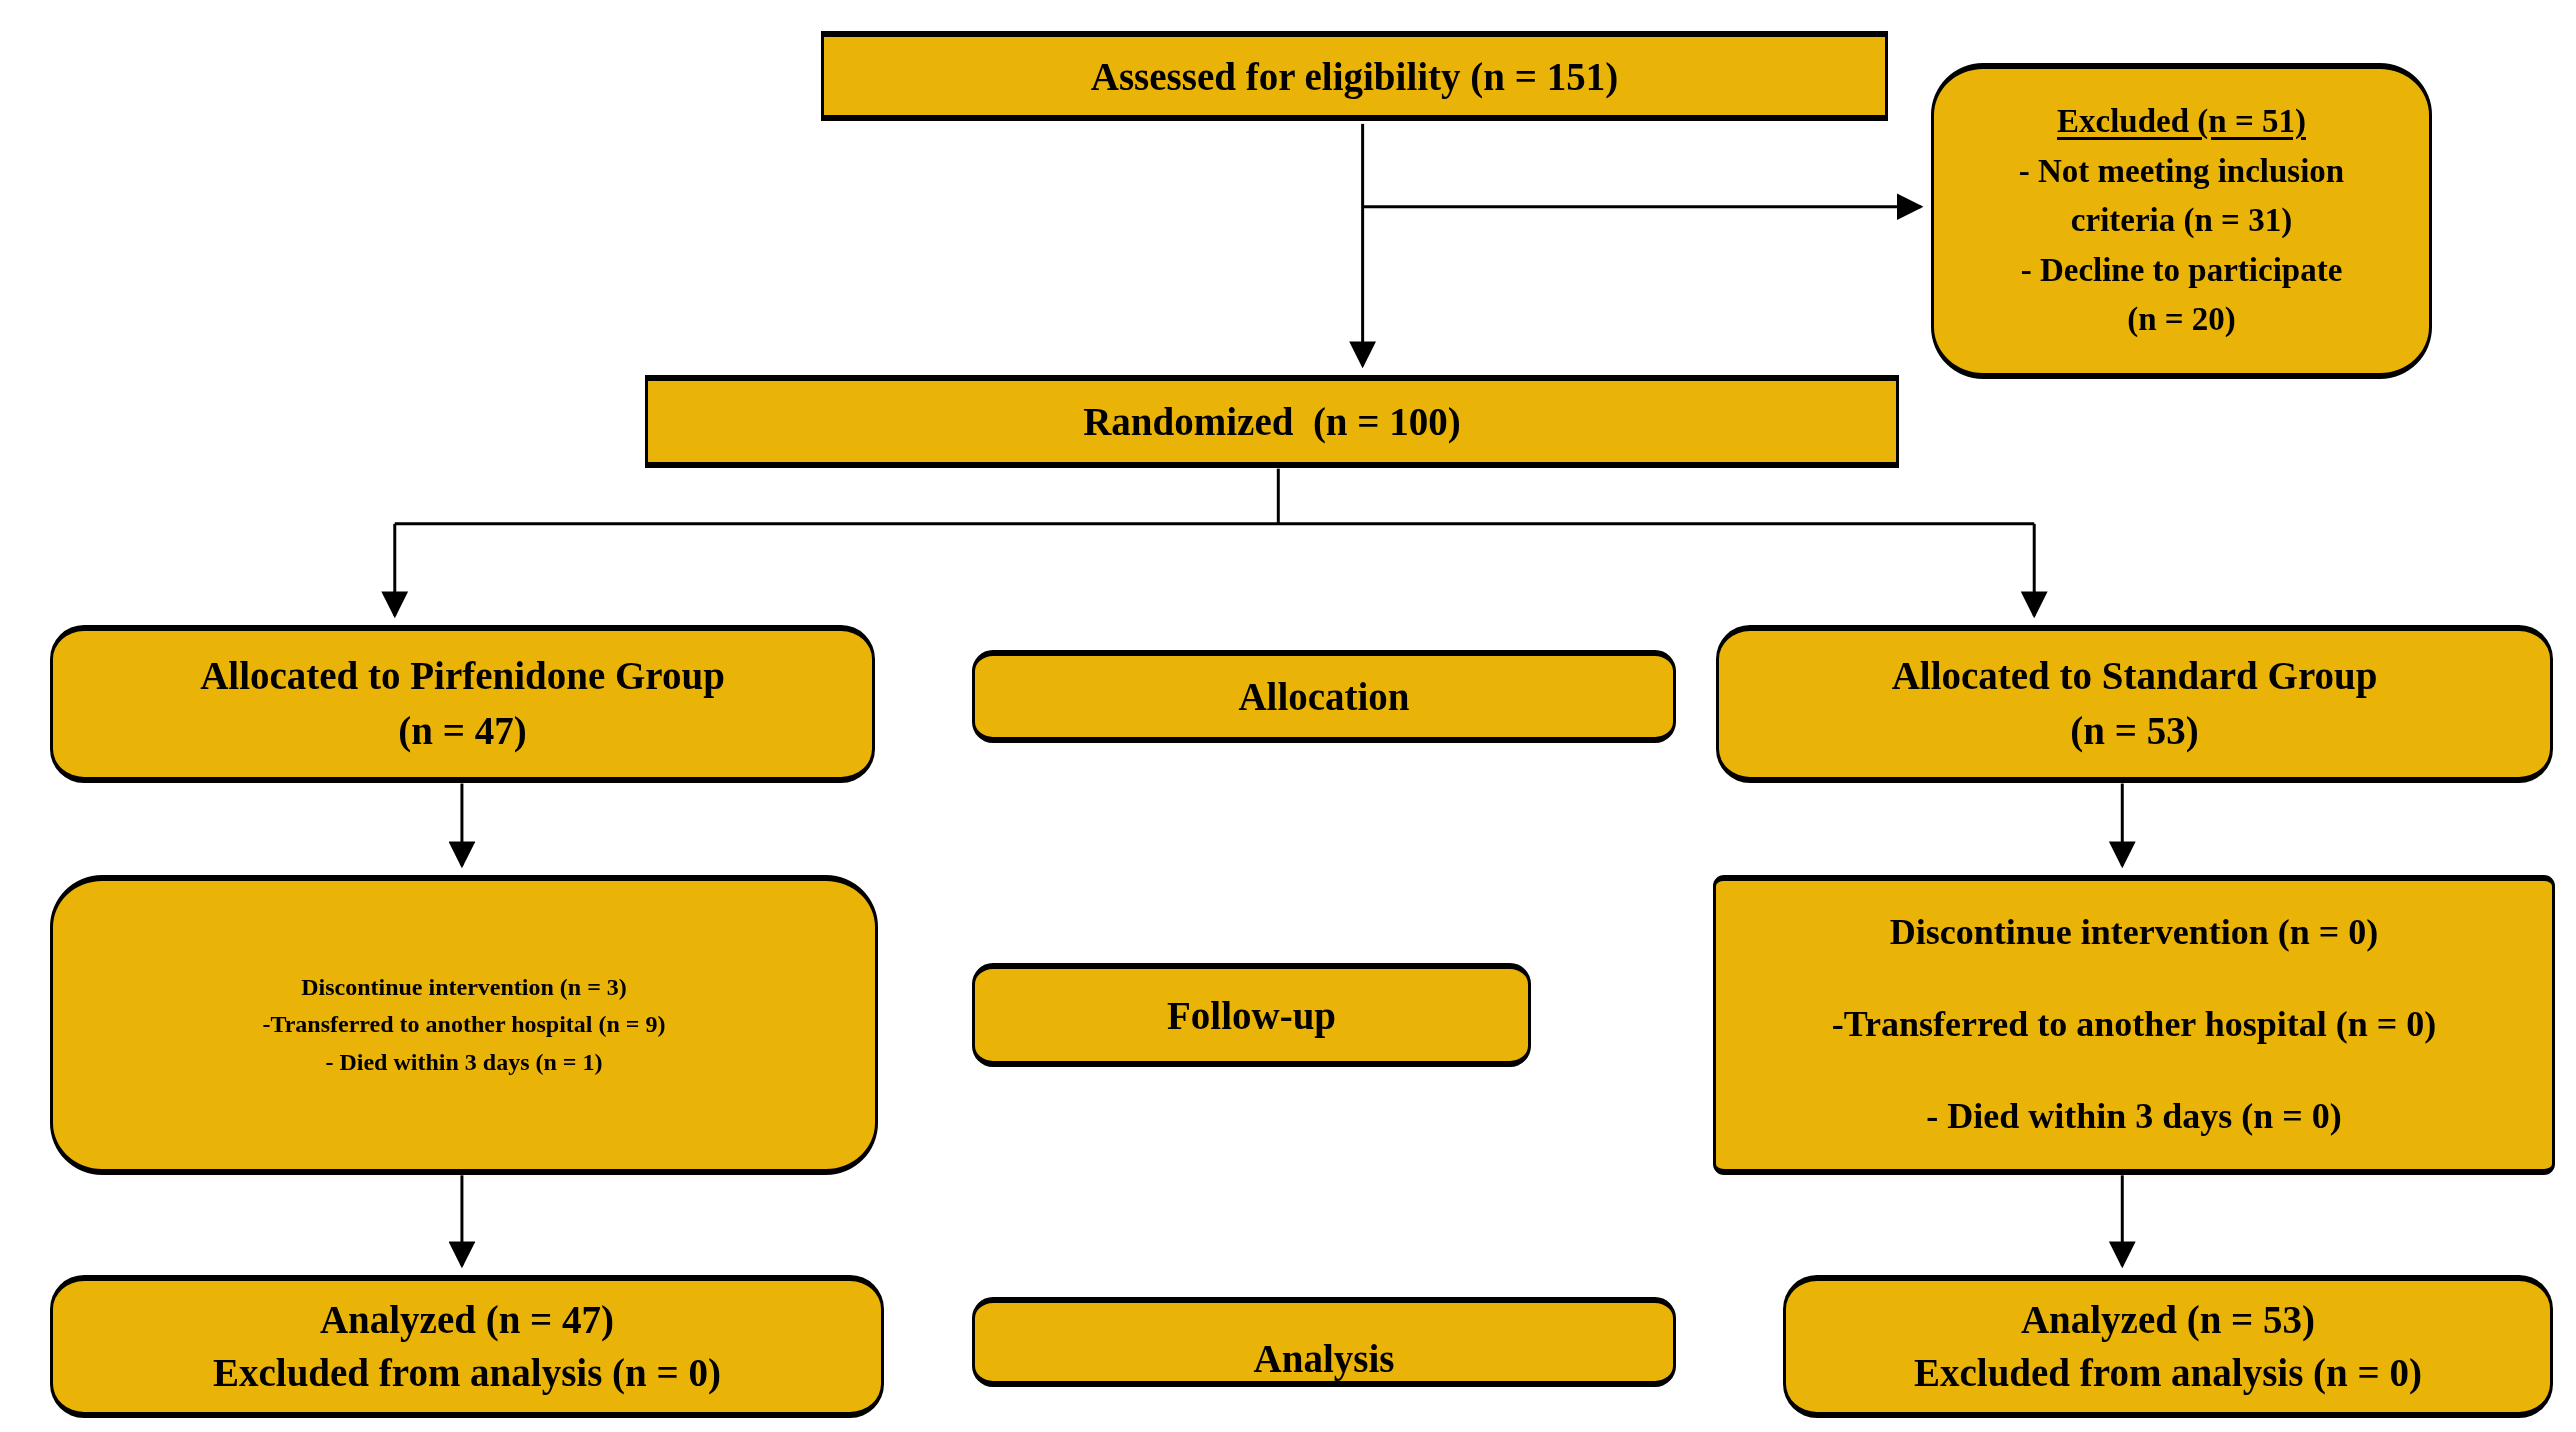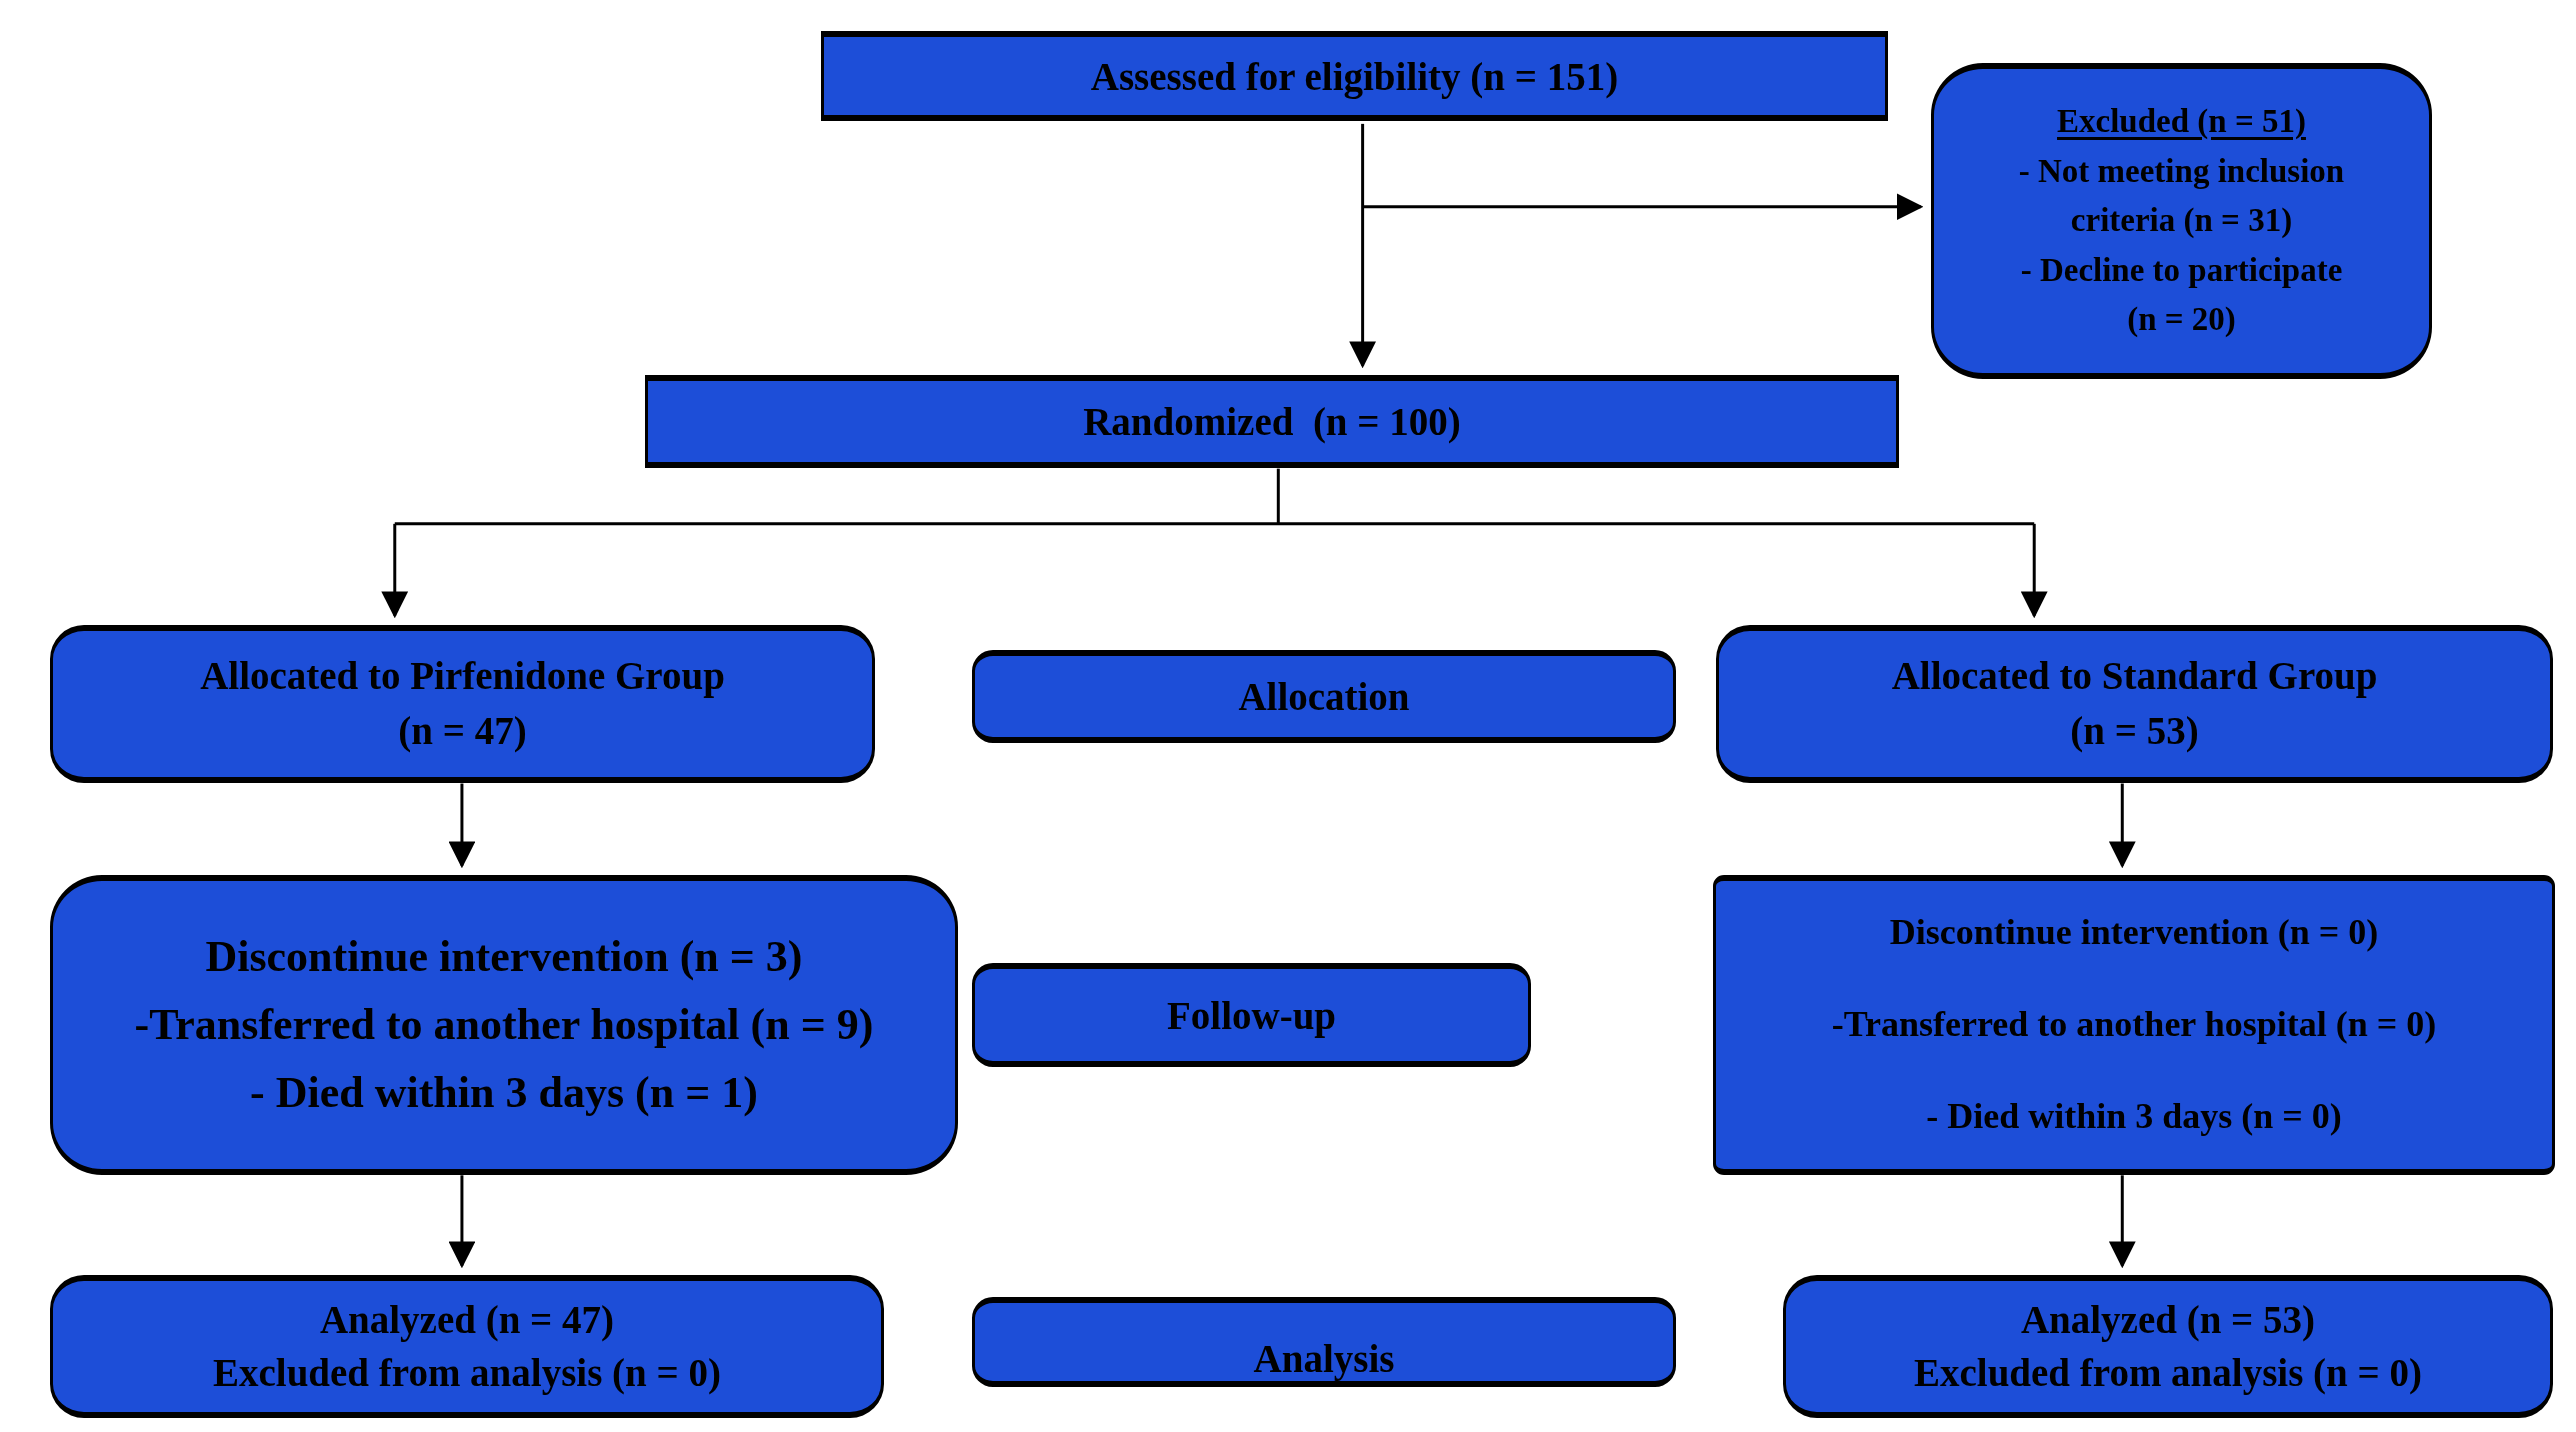--- a/index.html
+++ b/index.html
@@ -12,21 +12,21 @@
     width: 2576px;
     height: 1432px;
     background: #ffffff;
     font-family: "Liberation Serif", "DejaVu Serif", serif;
     font-weight: bold;
     color: #000000;
   }
   .box {
     position: absolute;
     box-sizing: border-box;
-    background: #1d4ed8;
+    background: #eab308;
     border-style: solid;
     border-color: #000000;
     display: flex;
     flex-direction: column;
     justify-content: center;
     align-items: center;
     text-align: center;
     z-index: 2;
   }
   .rect  { border-width: 6.7px 3.7px; }
@@ -35,21 +35,21 @@
 
   #assessed-box   { left:821px; top:31px;   width:1067px; height:90px; font-size:39px; }
   #excluded-box   { left:1931px; top:63px;   width:501px;  height:316px; border-radius:52px; font-size:33px; line-height:1.5; }
   #excluded-box .title { text-decoration: underline; text-underline-offset: 4.5px; }
   #randomized-box { left:645px;  top:375px;  width:1254px; height:93px; font-size:39px; }
 
   #alloc-left-box  { left:50px;   top:625px;  width:825px; height:158px; border-radius:34px; font-size:39px; line-height:1.4; }
   #alloc-label-box { left:972px; top:650px;  width:704px;  height:93px; border-radius:21px; font-size:39px; }
   #alloc-right-box { left:1716px; top:625px;  width:837px; height:158px; border-radius:34px; font-size:39px; line-height:1.4; }
 
-  #fu-left-box  { left:50px;   top:875px; width:908px; height:300px; border-radius:52px; font-size:44px; line-height:1.55; }
+  #fu-left-box  { left:50px;   top:875px; width:828px; height:300px; border-radius:52px; font-size:24px; line-height:1.55; }
   #fu-label-box { left:972px; top:963px; width:559px;  height:104px; border-radius:21px; font-size:39px; }
   #fu-right-box { left:1713px; top:875px; width:842px; height:300px; border-radius:11px; font-size:36px; line-height:1.55;gap:36px; }
 
   #an-left-box  { left:50px;   top:1275px; width:834px; height:143px; border-radius:34px; font-size:39px; line-height:1.35; }
   #an-label-box { left:972px; top:1297px; width:704px;  height:90px; border-radius:21px; font-size:39px;justify-content:flex-end; }
   #an-right-box { left:1783px; top:1275px; width:770px; height:143px; border-radius:34px; font-size:39px; line-height:1.35; }
 
   #connector-svg {
     position: absolute;
     left: 0; top: 0;

